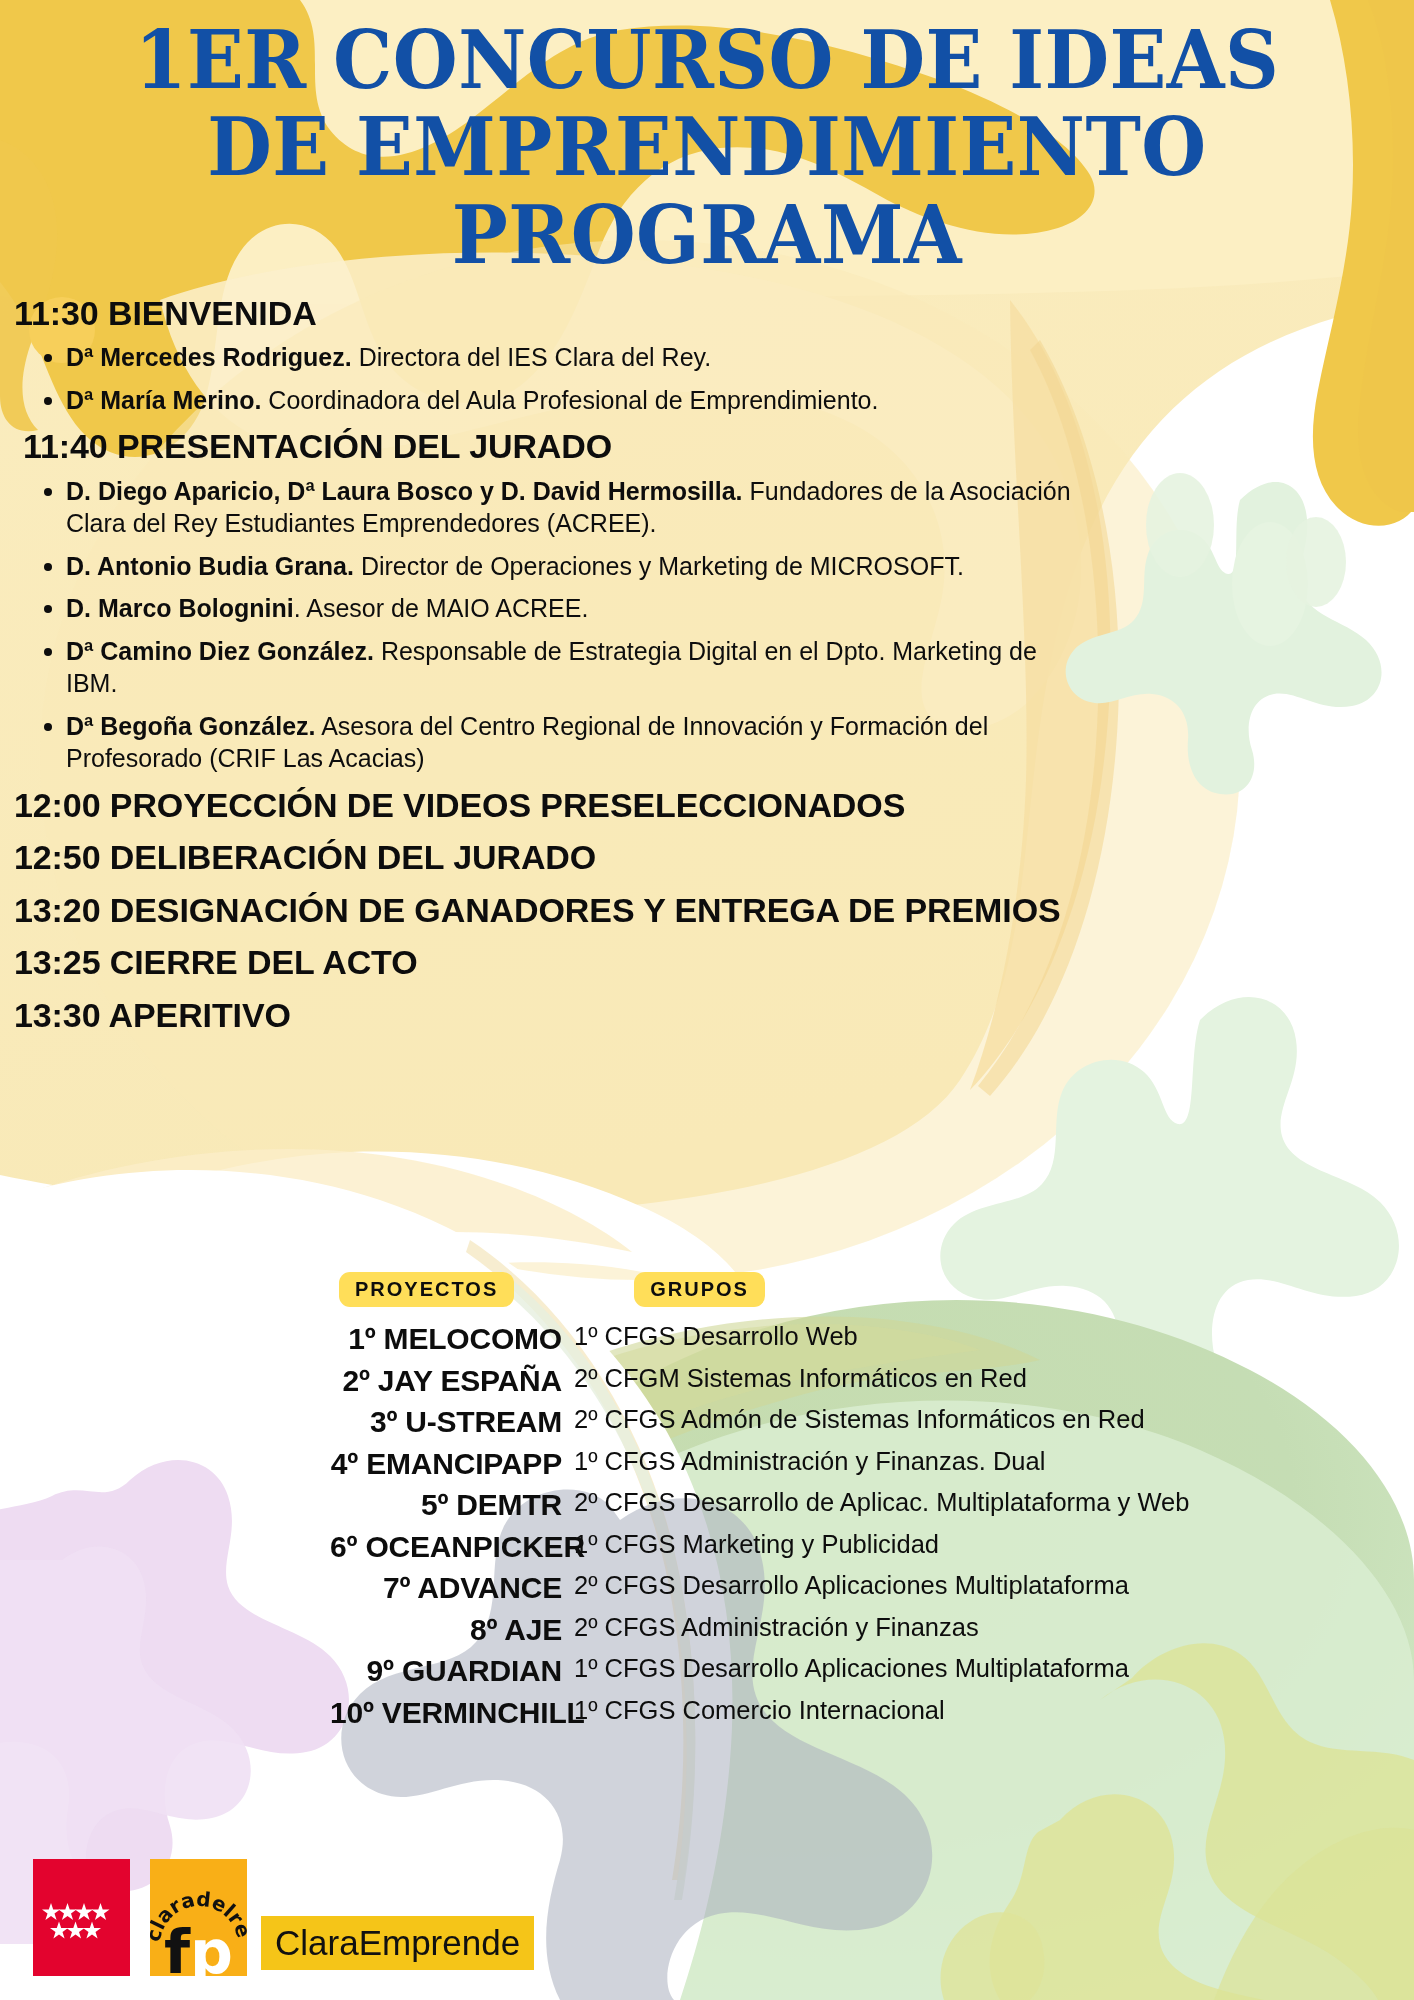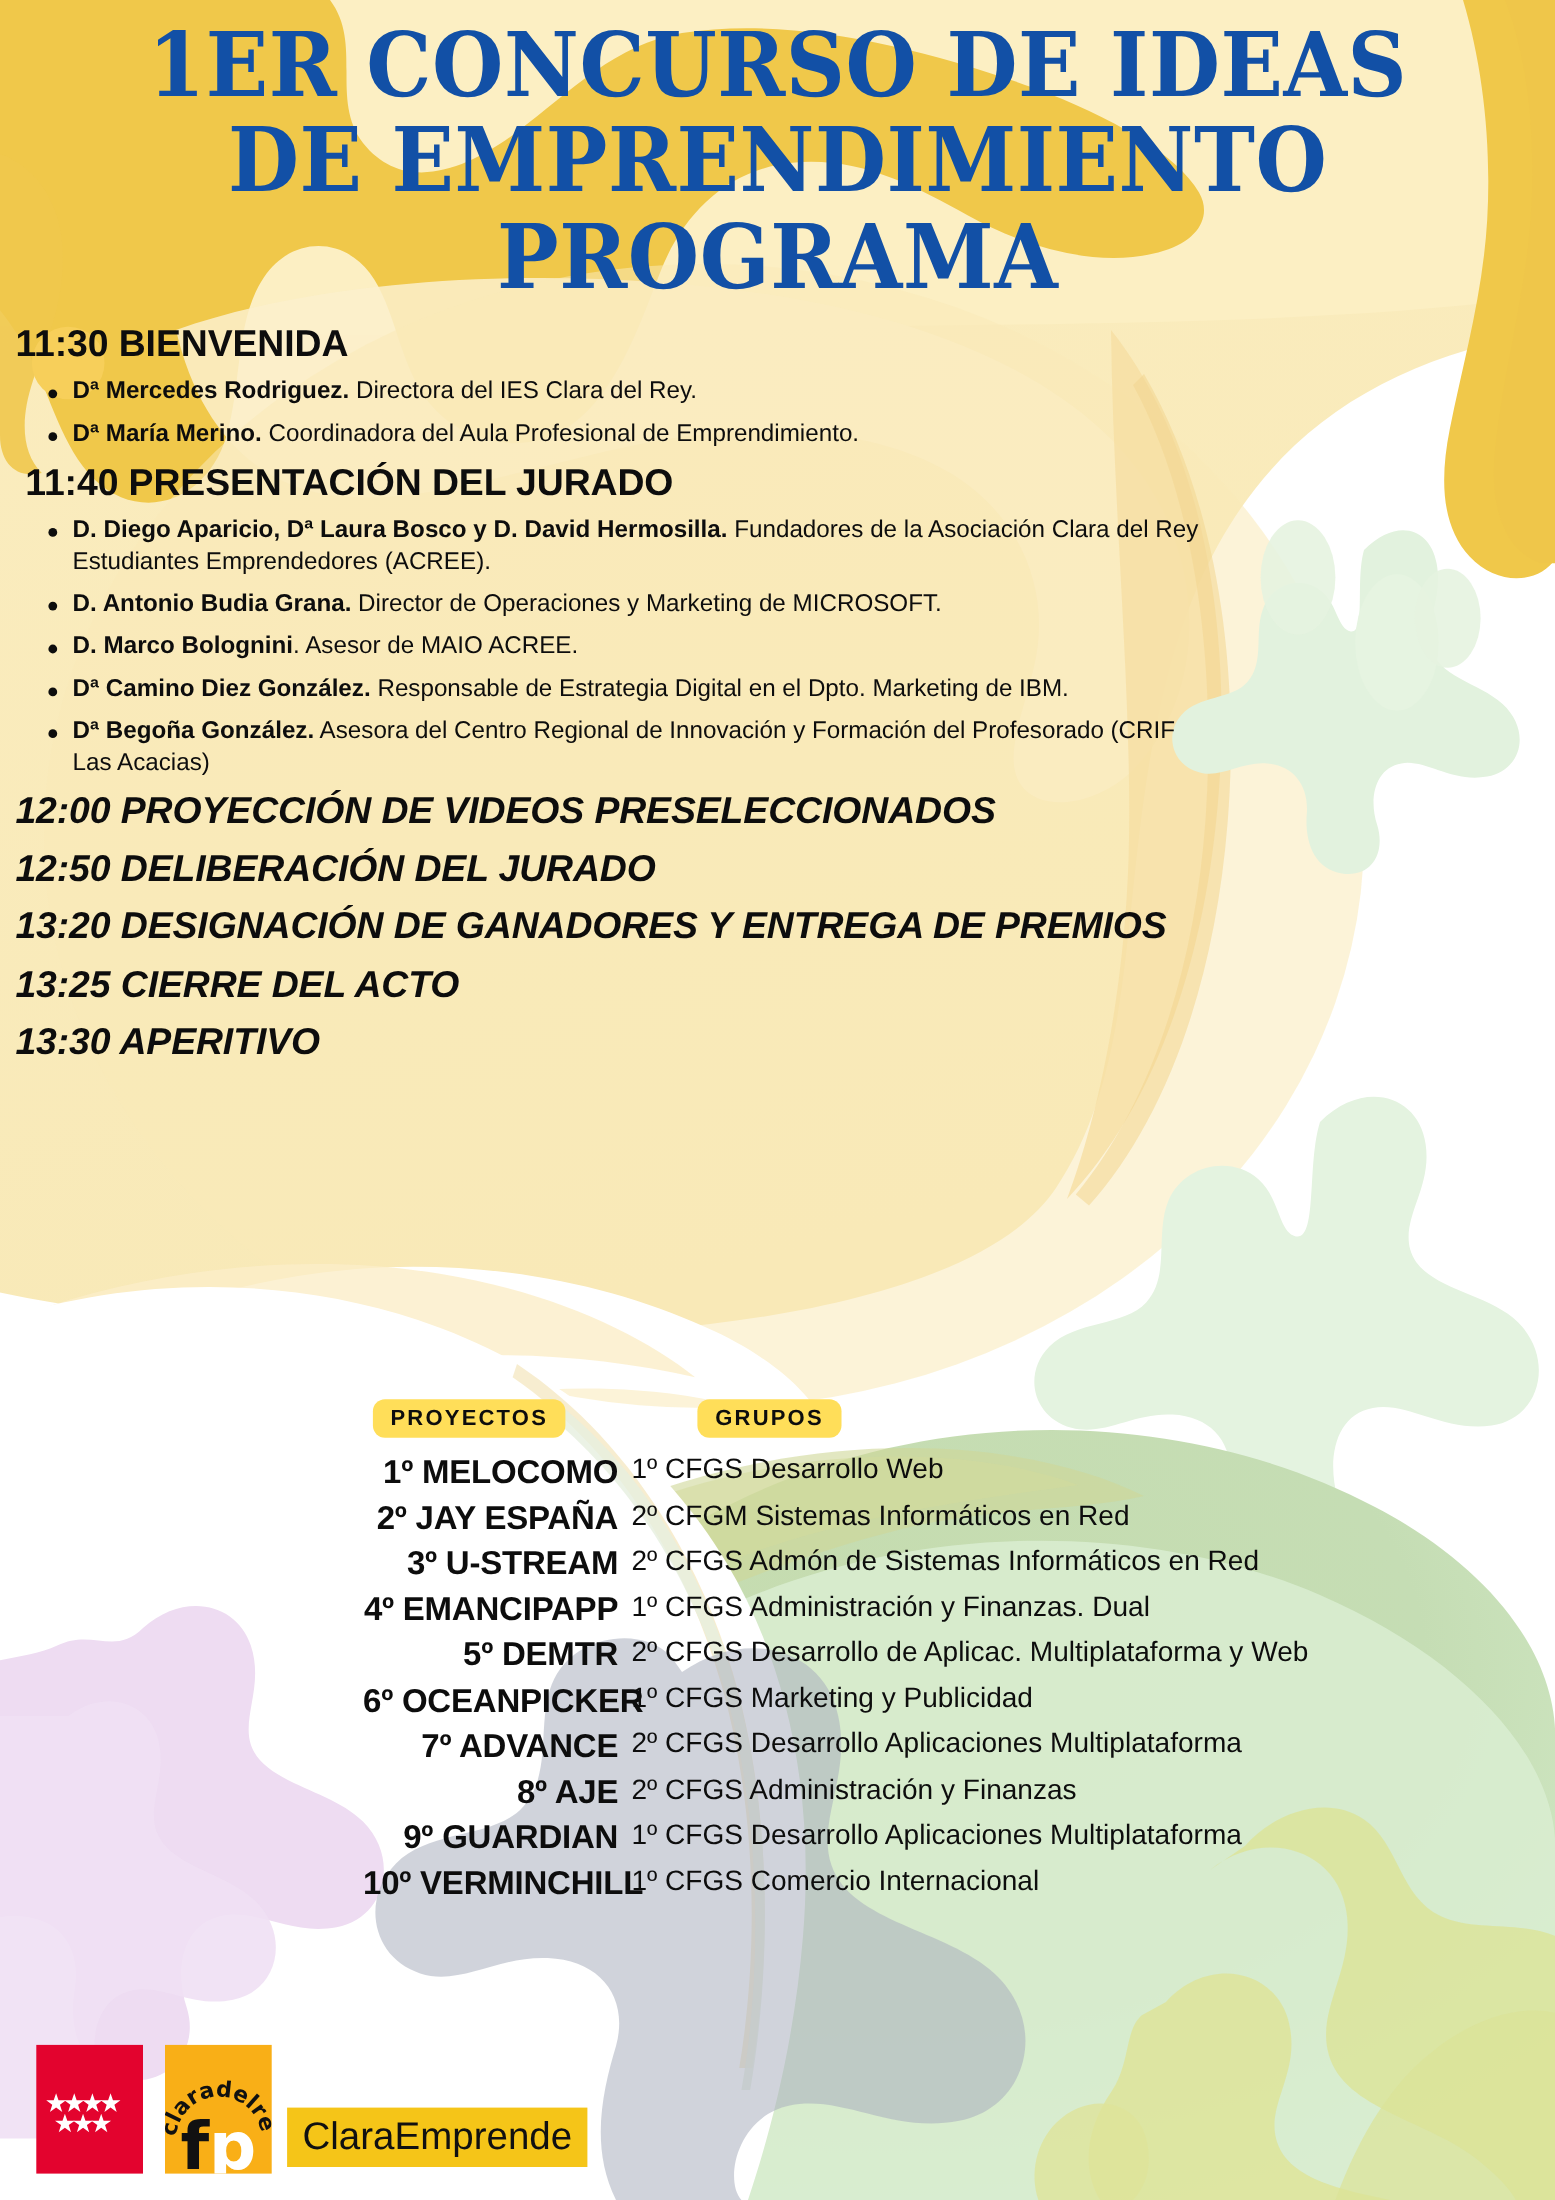--- a/index.html
+++ b/index.html
@@ -41,28 +41,28 @@
     color:#0d0d0d;
   }
   .ph{
     font-weight:700;font-size:34px;letter-spacing:-0.1px;
     margin:0 0 7px 0;line-height:1.22;white-space:nowrap;
   }
   .ph.indent{padding-left:9px;}
   .plist{list-style:none;margin:0 0 6px 0;padding:0;}
   .pli{
     position:relative;padding-left:52px;margin-bottom:10px;
-    font-size:22px;line-height:1.30;font-weight:400;
+    font-size:25px;line-height:1.30;font-weight:400;
   }
   .pli::before{
     content:"";position:absolute;left:30px;top:13px;
     width:8px;height:8px;border-radius:50%;background:#0d0d0d;
   }
   .pli b{font-weight:700;}
-  .times{margin-top:4px;font-style:italic;}
+  .times{margin-top:4px;}
   .times .ph{margin-bottom:11px;}
 
   
   .table{position:absolute;left:330px;top:1272px;width:1084px;z-index:8;}
   .thead{display:flex;align-items:flex-start;height:50px;}
   .badge{
     background:#FFDE59;border-radius:11px;
     font-weight:800;font-size:20px;letter-spacing:2.0px;
     color:#0d0d0d;padding:7px 16px 8px 16px;display:inline-block;
     line-height:1.0;

